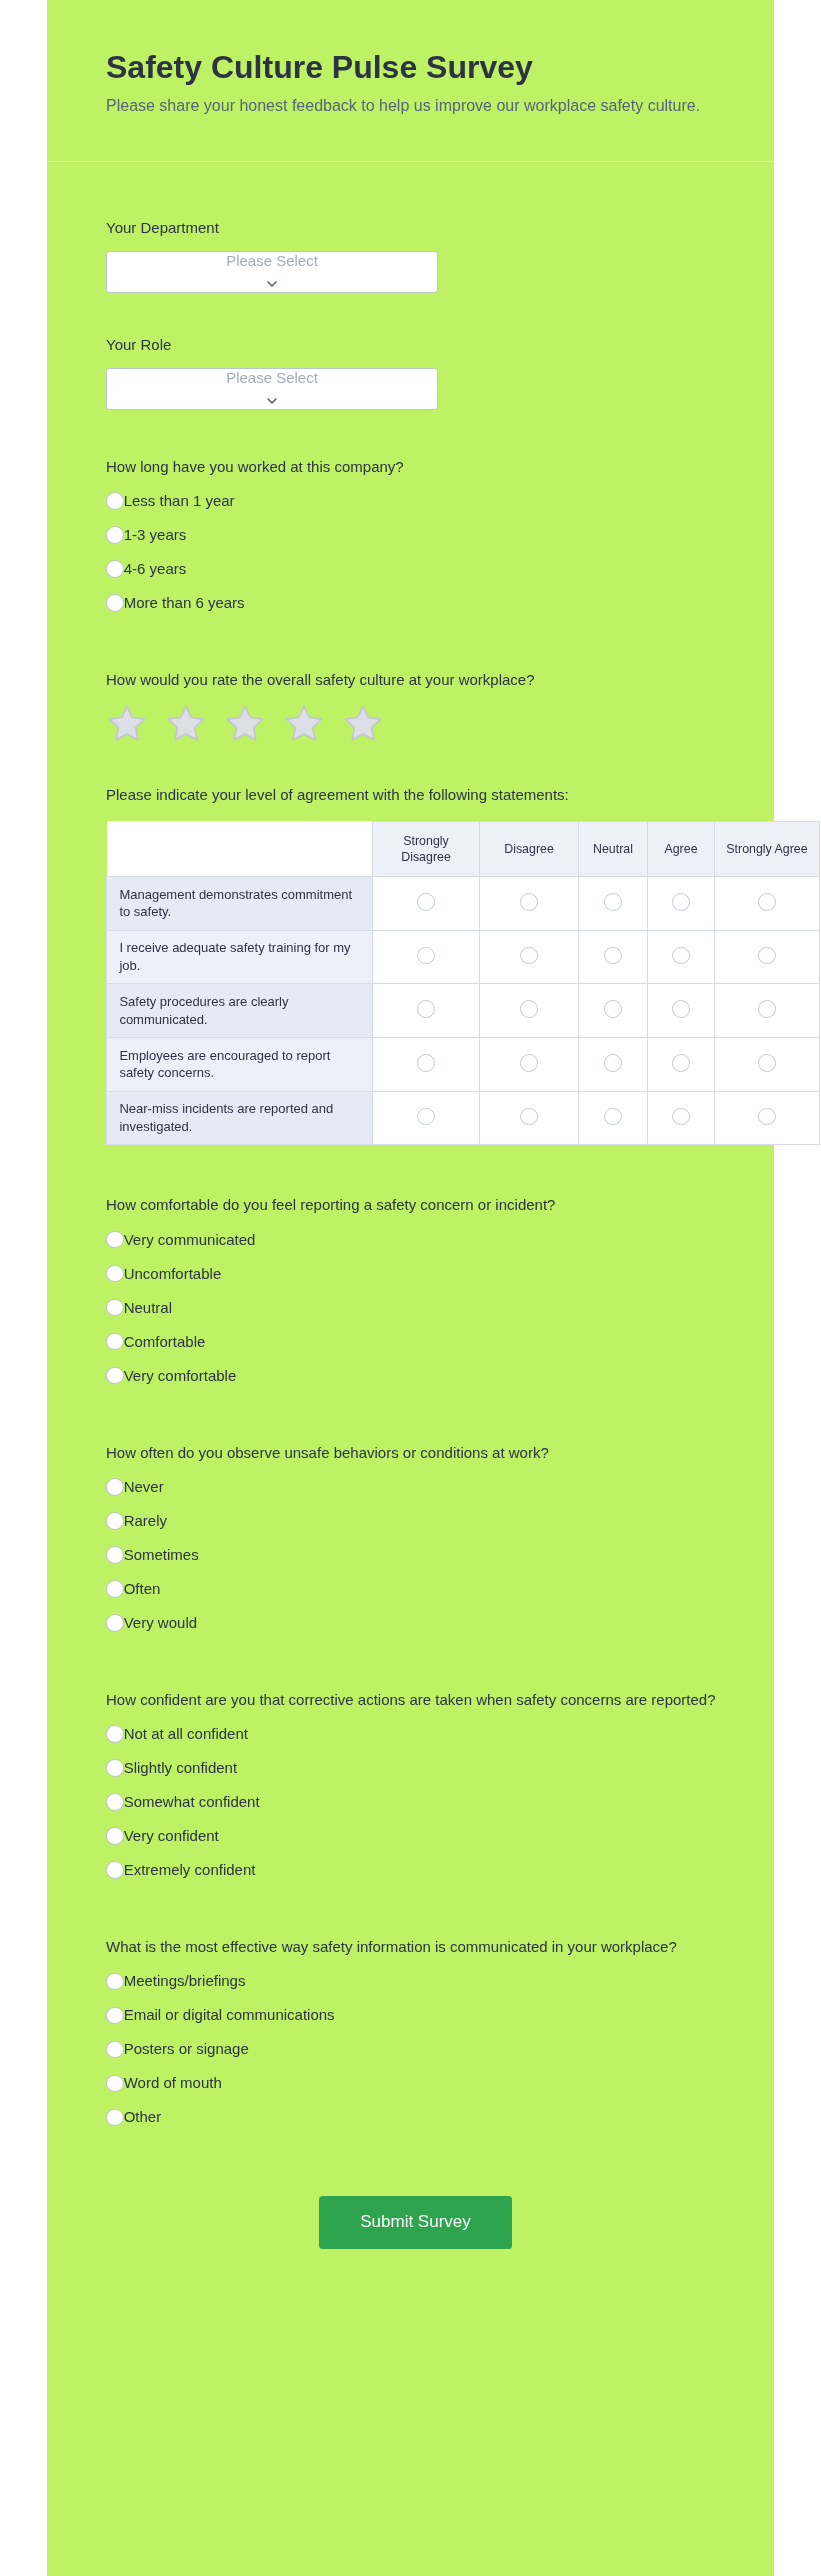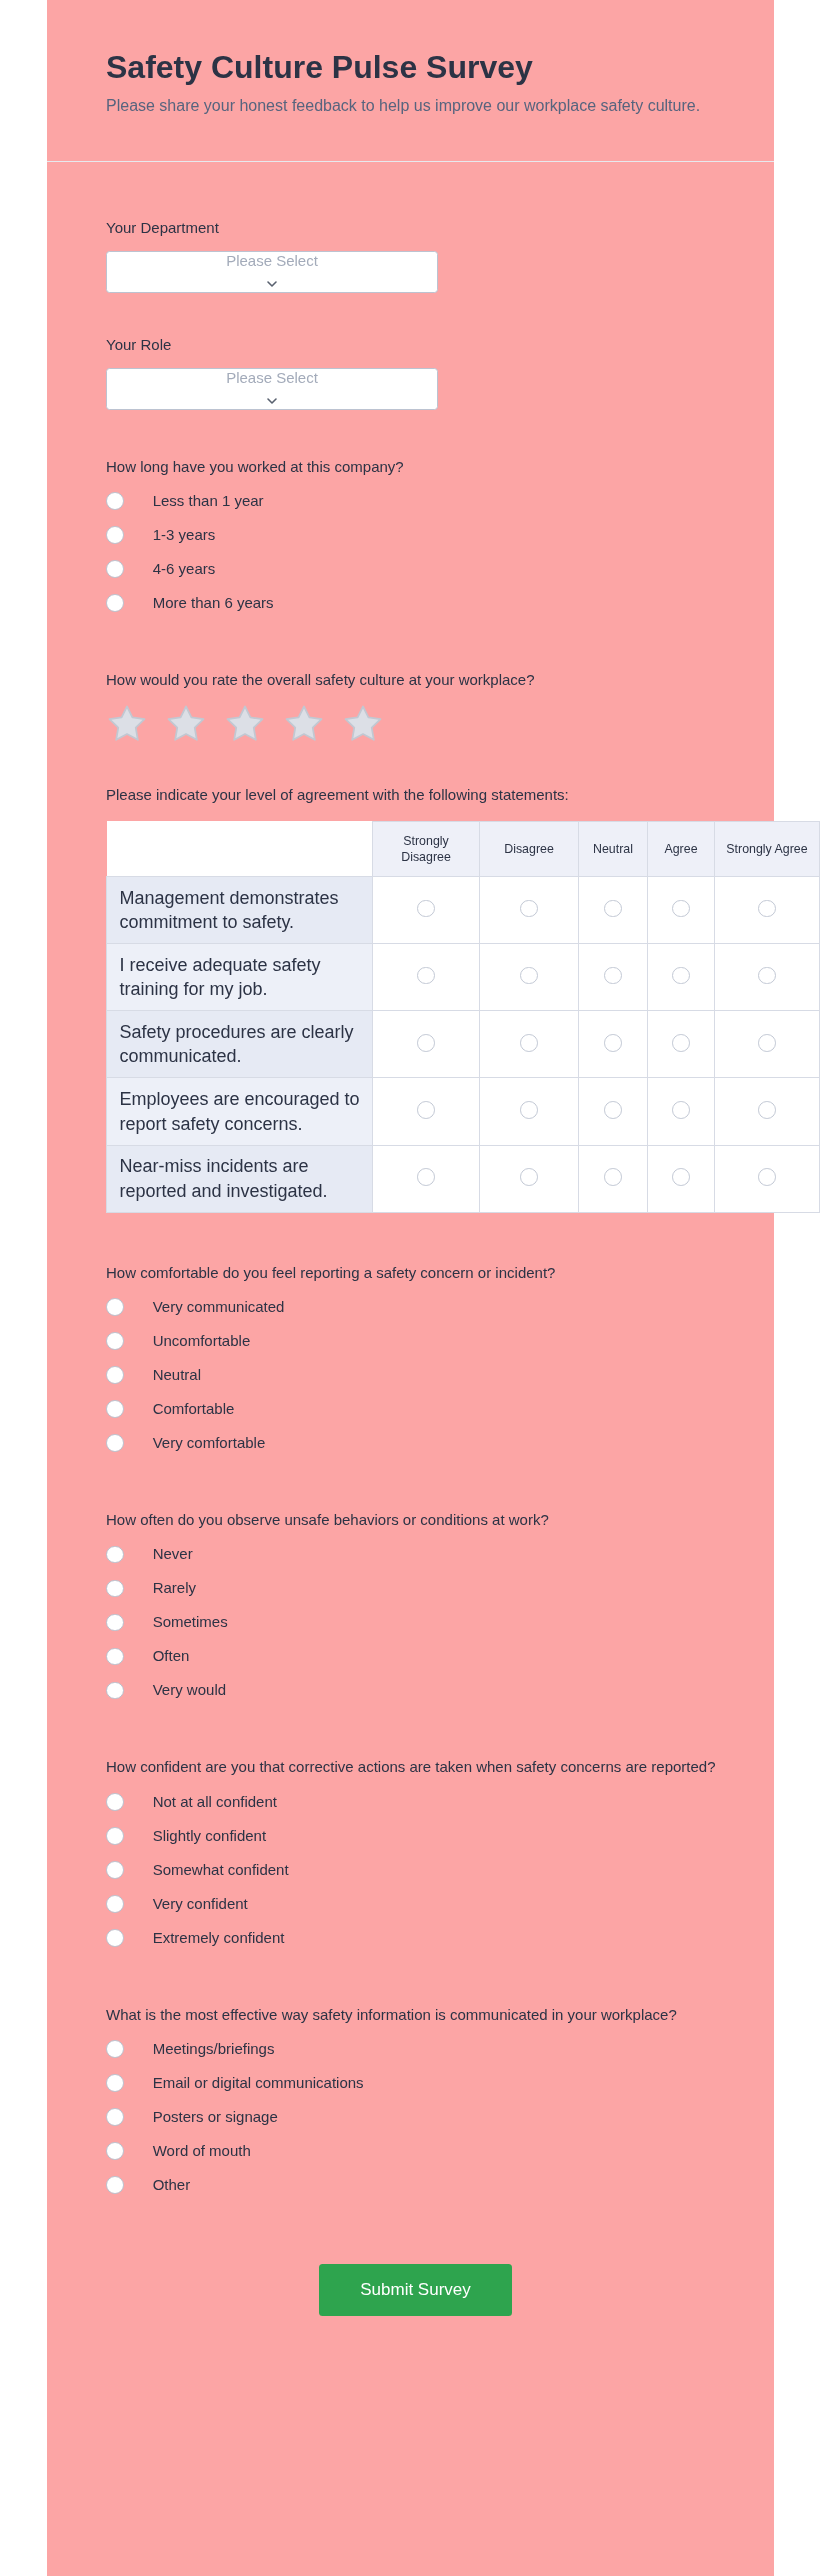--- a/index.html
+++ b/index.html
@@ -1,18 +1,18 @@
 <!DOCTYPE html>
 <html style="font-size:14px"><head>
 <meta charset="utf-8">
 <style>
   * { box-sizing: border-box; margin: 0; padding: 0; }
   html, body { background: #ffffff; }
   body { font-family: "Liberation Sans", sans-serif; color: #2c3345; }
-  .page { width: 727px; min-height: 2576px; margin: 0 auto; background: #fca5a5; }
+  .page { width: 727px; min-height: 2576px; margin: 0 auto; background: #bef264; }
 
   .form-header { padding: 49px 53px 44px 59px; }
   .form-header h1 { font-size: 32px; font-weight: 700; color: #2c3345; line-height: 1.15; }
   .form-header p { margin-top: 10.6px; font-size: 16px; color: #57647e; line-height: 1.3; }
   .divider { border-top: 0.9px solid #e7e9ee; width: 100%; height: 0; }
 
   .form-main { padding: 55px 49px 26.5px 59px; }
 
   .q { margin-bottom: 49px; }
   .q-select { margin-bottom: 41px; }
@@ -21,33 +21,33 @@
   .q-comm { margin-bottom: 53px; }
   .q-last { margin-bottom: 0; }
 
   .q-label { display: block; font-size: 15px; font-weight: 500; color: #2c3345; line-height: 1.42; margin-bottom: 12.4px; }
   .q-label-radio { margin-bottom: 7px; }
 
   .select { width: 332px; height: 42px; border: 0.9px solid #bcc3d1; border-radius: 3.5px; padding: 0 13.2px; display: flex; align-items: center; justify-content: space-between; background: #fff; cursor: pointer; flex-direction: column; }
   .select-value { font-size: 15px; color: #a3abba; }
   .chevron { width: 16px; height: 16px; flex: 0 0 auto; }
 
-  .option { display: flex; align-items: center; gap: 29px; padding: 8px 0; cursor: pointer; width: fit-content; }
+  .option { display: flex; align-items: center; gap: 0; padding: 8px 0; cursor: pointer; width: fit-content; }
   .radio { width: 17.7px; height: 17.7px; min-width: 17.7px; border: 0.9px solid #b9c0cd; border-radius: 50%; background: #fff; display: inline-block; }
   .option-label { font-size: 15px; color: #2c3345; line-height: 1.2; }
 
   .stars { display: flex; gap: 17px; margin-top: 8.8px; }
   .star { width: 42px; height: 42px; cursor: pointer; }
   .star polygon { fill: #dcdfe6; stroke: #c2c8d2; stroke-width: 1; stroke-linejoin: round; }
 
   .matrix { width: 100%; border-collapse: collapse; table-layout: fixed; margin-top: 16px; }
   .matrix th, .matrix td { border: 0.9px solid #d7dbe5; }
   .matrix thead th { background: #eef0f8; font-size: 12.4px; font-weight: 400; color: #2c3345; padding: 7px 5.3px; text-align: center; line-height: 1.3; height: 55px; vertical-align: middle; }
   .matrix th.corner { border: none; background: #fff; }
-  .matrix td.row-label { background: #e6eaf4; font-size: 18px; padding: 8.8px 12.4px; line-height: 1.35; color: #2c3345; vertical-align: middle; }
+  .matrix td.row-label { background: #e6eaf4; font-size: 13px; padding: 8.8px 12.4px; line-height: 1.35; color: #2c3345; vertical-align: middle; }
   .matrix tbody tr:nth-child(even) td.row-label { background: #edf0f8; }
   .matrix td.cell { background: #fff; text-align: center; vertical-align: middle; height: 51px; cursor: pointer; }
   .matrix td.cell .radio { border-color: #c3c9d5; cursor: pointer; }
 
   .textarea { display: block; width: 100%; height: 157px; border: 0.9px solid #c0c7d4; border-radius: 2.6px; margin-top: 3.5px; font-family: "Liberation Sans", sans-serif; font-size: 14px; padding: 8.8px 10.6px; color: #2c3345; resize: both; outline: none; background: #fff; }
 
   .submit-row { display: flex; justify-content: center; margin-top: 62px; }
   .submit { background: #2ea44e; color: #ffffff; border: none; border-radius: 3.5px; font-size: 17px; font-weight: 500; padding: 16px 41px; cursor: pointer; font-family: "Liberation Sans", sans-serif; line-height: 1.2; text-align: right; }
 </style>
 </head>

